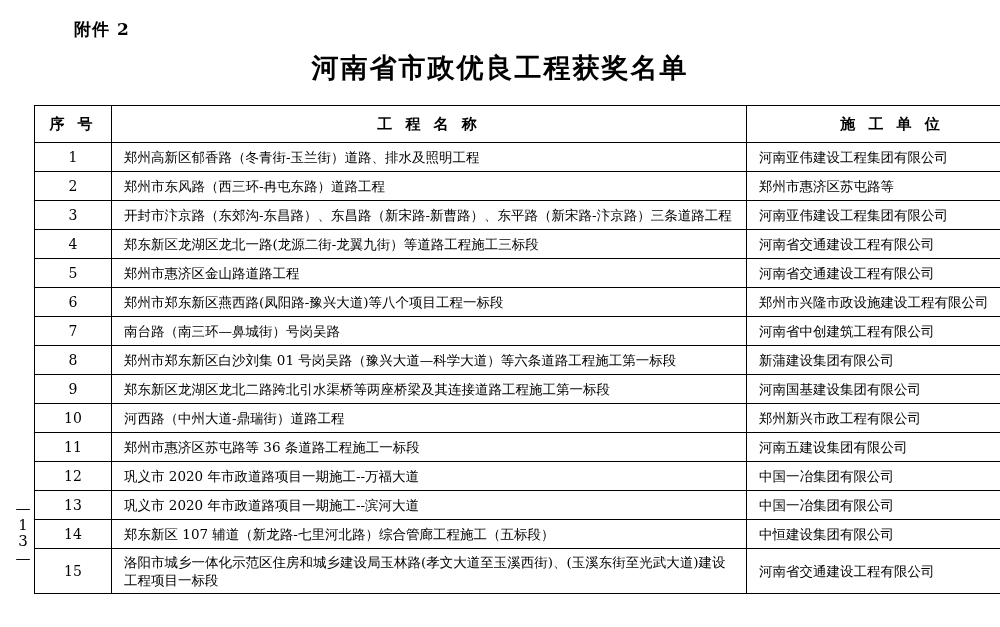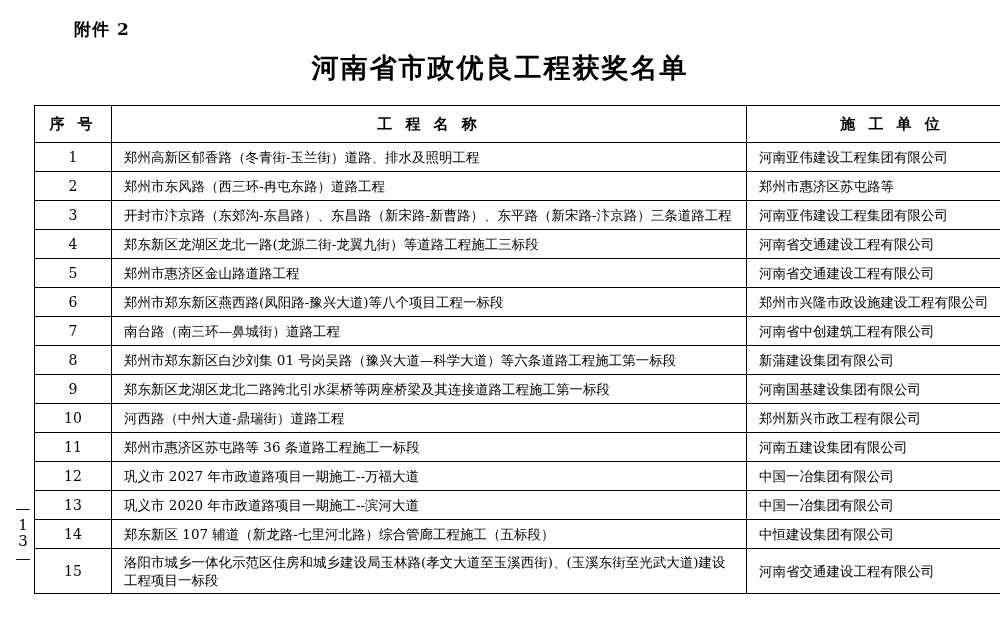--- a/index.html
+++ b/index.html
@@ -137,21 +137,21 @@
           <td class="col-project">郑州市惠济区金山路道路工程</td>
           <td class="col-unit">河南省交通建设工程有限公司</td>
         </tr>
         <tr>
           <td class="col-no">6</td>
           <td class="col-project">郑州市郑东新区燕西路(凤阳路-豫兴大道)等八个项目工程一标段</td>
           <td class="col-unit">郑州市兴隆市政设施建设工程有限公司</td>
         </tr>
         <tr>
           <td class="col-no">7</td>
-          <td class="col-project">南台路（南三环—鼻城街）道路工程</td>
+          <td class="col-project">南台路（南三环—鼻城街）号岗吴路</td>
           <td class="col-unit">河南省中创建筑工程有限公司</td>
         </tr>
         <tr>
           <td class="col-no">8</td>
           <td class="col-project">郑州市郑东新区白沙刘集 01 号岗吴路（豫兴大道—科学大道）等六条道路工程施工第一标段</td>
           <td class="col-unit">新蒲建设集团有限公司</td>
         </tr>
         <tr>
           <td class="col-no">9</td>
           <td class="col-project">郑东新区龙湖区龙北二路跨北引水渠桥等两座桥梁及其连接道路工程施工第一标段</td>
@@ -162,21 +162,21 @@
           <td class="col-project">河西路（中州大道-鼎瑞街）道路工程</td>
           <td class="col-unit">郑州新兴市政工程有限公司</td>
         </tr>
         <tr>
           <td class="col-no">11</td>
           <td class="col-project">郑州市惠济区苏屯路等 36 条道路工程施工一标段</td>
           <td class="col-unit">河南五建设集团有限公司</td>
         </tr>
         <tr>
           <td class="col-no">12</td>
-          <td class="col-project">巩义市 2027 年市政道路项目一期施工--万福大道</td>
+          <td class="col-project">巩义市 2020 年市政道路项目一期施工--万福大道</td>
           <td class="col-unit">中国一冶集团有限公司</td>
         </tr>
         <tr>
           <td class="col-no">13</td>
           <td class="col-project">巩义市 2020 年市政道路项目一期施工--滨河大道</td>
           <td class="col-unit">中国一冶集团有限公司</td>
         </tr>
         <tr>
           <td class="col-no">14</td>
           <td class="col-project">郑东新区 107 辅道（新龙路-七里河北路）综合管廊工程施工（五标段）</td>

